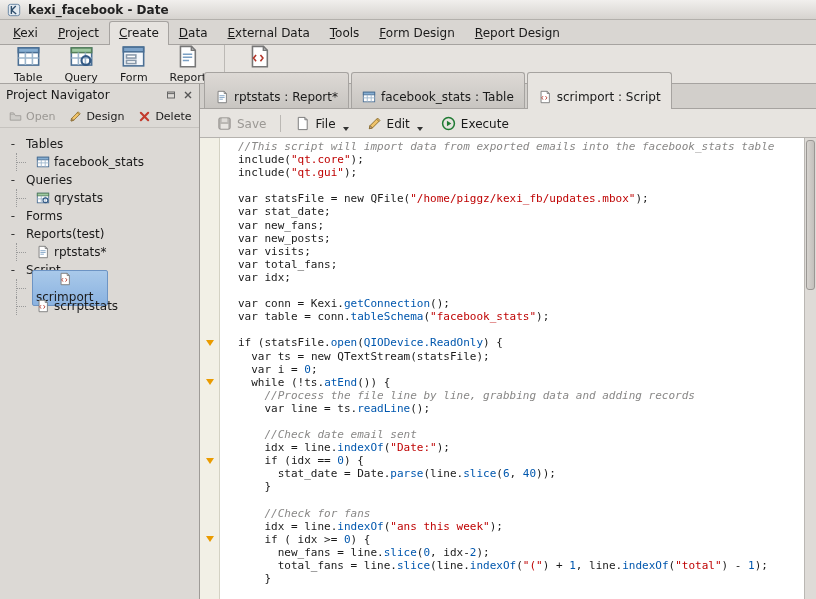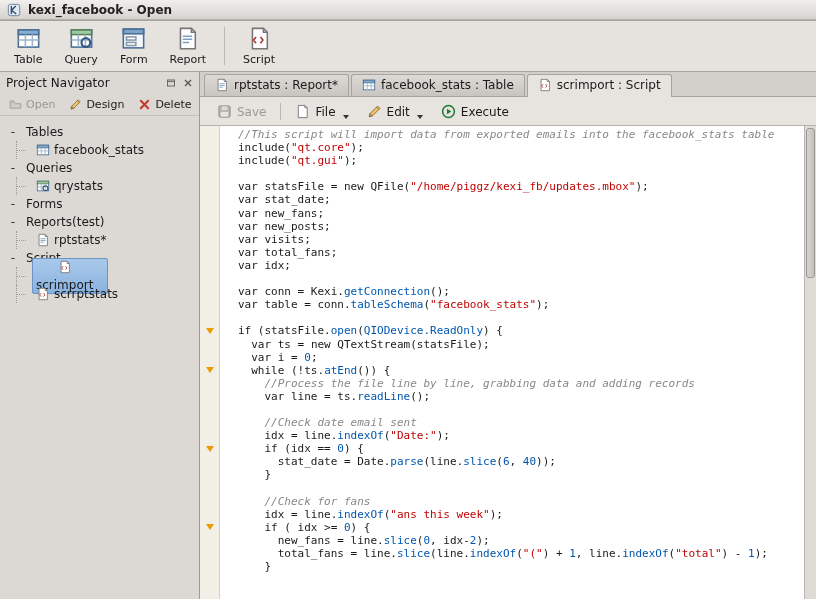--- a/index.html
+++ b/index.html
@@ -12,21 +12,21 @@
   .titlebar { height:20px; background:linear-gradient(#f1efed,#d6d3cf); border-bottom:1px solid #b3b0ac; display:flex; align-items:center; padding:0 7px; gap:7px; flex:0 0 auto; }
   .titlebar .title { font-weight:bold; font-size:12px; color:#222; }
   .titlebar .icon svg { width:14px; height:14px; display:block; }
 
   
   .menubar { height:24px; display:flex; align-items:flex-end; padding:0 3px; flex:0 0 auto; position:relative; z-index:5; }
   .menu-item { padding:4px 9px 4px; font-size:12px; border:1px solid transparent; border-bottom:none; border-radius:3px 3px 0 0; white-space:nowrap; }
   .menu-item.active { background:#e6e3df; border-color:#a6a3a0; margin-bottom:-1px; padding-bottom:5px; position:relative; z-index:6; }
 
   
-  .toolbar { height:52px; background:#e6e3df; border-top:1px solid #a6a3a0; border-bottom:1px solid #a6a3a0; display:flex; align-items:center; padding:1px 8px; gap:10px; flex:0 0 auto; }
+  .toolbar { height:40px; background:#e6e3df; border-top:1px solid #a6a3a0; border-bottom:1px solid #a6a3a0; display:flex; align-items:center; padding:1px 8px; gap:10px; flex:0 0 auto; }
   .tb-item { display:flex; flex-direction:column; align-items:center; gap:2px; font-size:11px; padding:2px 6px; border-radius:3px; }
   .tb-item .icon svg { width:25px; height:25px; display:block; }
   .tb-sep { width:1px; height:38px; background:#bcb9b5; margin:0 2px; }
 
   
   .content { flex:1; display:flex; min-height:0; }
 
   
   .sidebar { width:200px; flex:0 0 auto; border-right:1px solid #9e9b97; display:flex; flex-direction:column; background:#dcd9d5; }
   .nav-header { height:21px; display:flex; align-items:center; padding:0 6px; font-size:12px; flex:0 0 auto; }
@@ -41,21 +41,21 @@
   .tree-row .expander { width:10px; text-align:center; color:#333; line-height:10px; }
   .branch { width:12px; height:18px; border-left:1px dotted #9a9a9a; position:relative; flex:0 0 auto; }
   .branch::after { content:''; position:absolute; top:9px; left:0; width:9px; border-top:1px dotted #9a9a9a; }
   .tree-row .icon svg { width:14px; height:14px; display:block; }
   .row-inner { display:flex; align-items:center; gap:4px; padding:1px 3px; border:1px solid transparent; border-radius:2px; }
   .tree-row.selected .row-inner { background:linear-gradient(var(--selection-light,#a9c9ea),var(--selection,#8ab2e0)); border-color:var(--selection-border,#6d94c4); padding-right:14px;flex-direction:column; }
 
   
   .main { flex:1; display:flex; flex-direction:column; min-width:0; background:#e7e4e0; }
   .tabbar { height:25px; background:#d2cfcb; border-bottom:1px solid #a6a3a0; display:flex; align-items:flex-end; padding:2px 0 0 4px; gap:2px; flex:0 0 auto; }
-  .tab { display:flex; align-items:center; gap:5px; padding:3px 10px 4px; font-size:12px; background:linear-gradient(#ddd9d5,#c8c5c1); border:1px solid #a6a3a0; border-bottom:none; border-radius:3px 3px 0 0; white-space:nowrap; }
+  .tab { display:flex; align-items:center; gap:5px; padding:17px 10px 4px; font-size:12px; background:linear-gradient(#ddd9d5,#c8c5c1); border:1px solid #a6a3a0; border-bottom:none; border-radius:3px 3px 0 0; white-space:nowrap; }
   .tab .icon svg { width:14px; height:14px; display:block; }
   .tab.active { background:#e7e4e0; margin-bottom:-1px; padding-bottom:5px; position:relative; z-index:2; }
 
   .script-toolbar { height:29px; display:flex; align-items:center; gap:4px; padding:0 10px; background:#e7e4e0; border-bottom:1px solid #b5b2ae; flex:0 0 auto; }
   .st-btn { display:flex; align-items:flex-end; gap:5px; font-size:12px; padding:3px 7px; border-radius:2px; }
   .st-btn.disabled { color:#9b9894; }
   .st-btn .icon svg { width:15px; height:15px; display:block; }
   .st-sep { width:1px; height:17px; background:#bbb8b4; margin:0 3px; }
   .dd-arrow { width:0; height:0; border-left:3.5px solid transparent; border-right:3.5px solid transparent; border-top:4.5px solid #333; margin-left:2px; }
 
@@ -81,23 +81,33 @@
 
 <div class="window">
 
   <div class="titlebar">
     <span class="icon">
         <svg viewBox="0 0 16 16">
           <rect x="1.5" y="1.5" width="13" height="13" rx="2.5" fill="#e3eaf1" stroke="#5a7a9a"></rect>
           <path d="M5 3.5v9M5 8.5l5-5M5 8l5.5 4.5" stroke="#2e4d6b" stroke-width="1.6" fill="none"></path>
         </svg>
       </span>
-    <span class="title">kexi_facebook - Open</span>
+    <span class="title">kexi_facebook - Date</span>
   </div>
 
+  <div class="menubar" id="menubar">
+      <div class="menu-item"><u>K</u>exi</div>
+      <div class="menu-item"><u>P</u>roject</div>
+      <div class="menu-item active"><u>C</u>reate</div>
+      <div class="menu-item"><u>D</u>ata</div>
+      <div class="menu-item"><u>E</u>xternal Data</div>
+      <div class="menu-item"><u>T</u>ools</div>
+      <div class="menu-item"><u>F</u>orm Design</div>
+      <div class="menu-item"><u>R</u>eport Design</div>
+    </div>
 
   <div class="toolbar" id="create-toolbar">
       <div class="tb-item">
         <span class="icon">
           <svg viewBox="0 0 16 16">
             <rect x="1.5" y="2.5" width="13" height="11" fill="#fff" stroke="#4a6f94"></rect>
             <rect x="1.5" y="2.5" width="13" height="3" fill="#86aed2" stroke="#4a6f94"></rect>
             <path d="M6 5.5v8M10.5 5.5v8M1.5 9h13" stroke="#9db6cc" fill="none"></path>
           </svg>
         </span>

